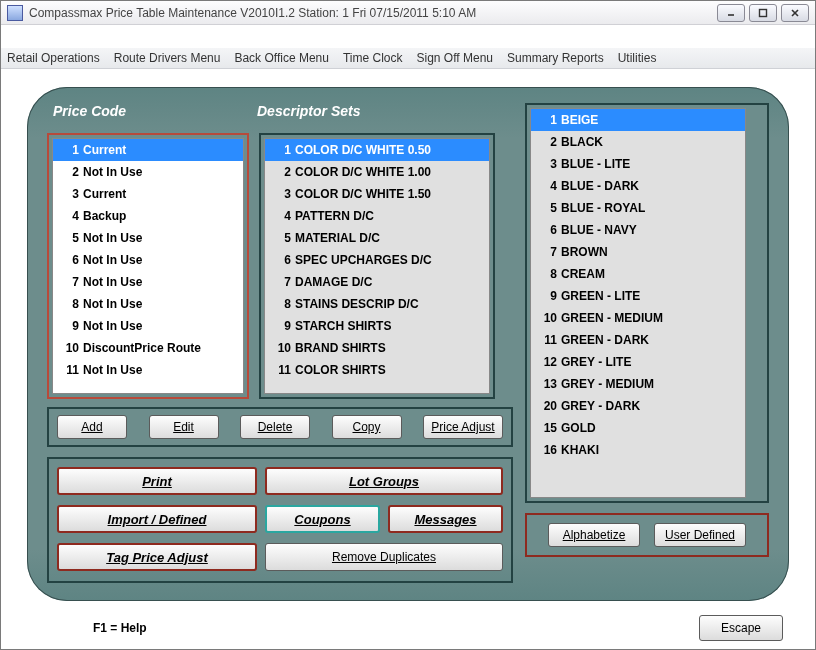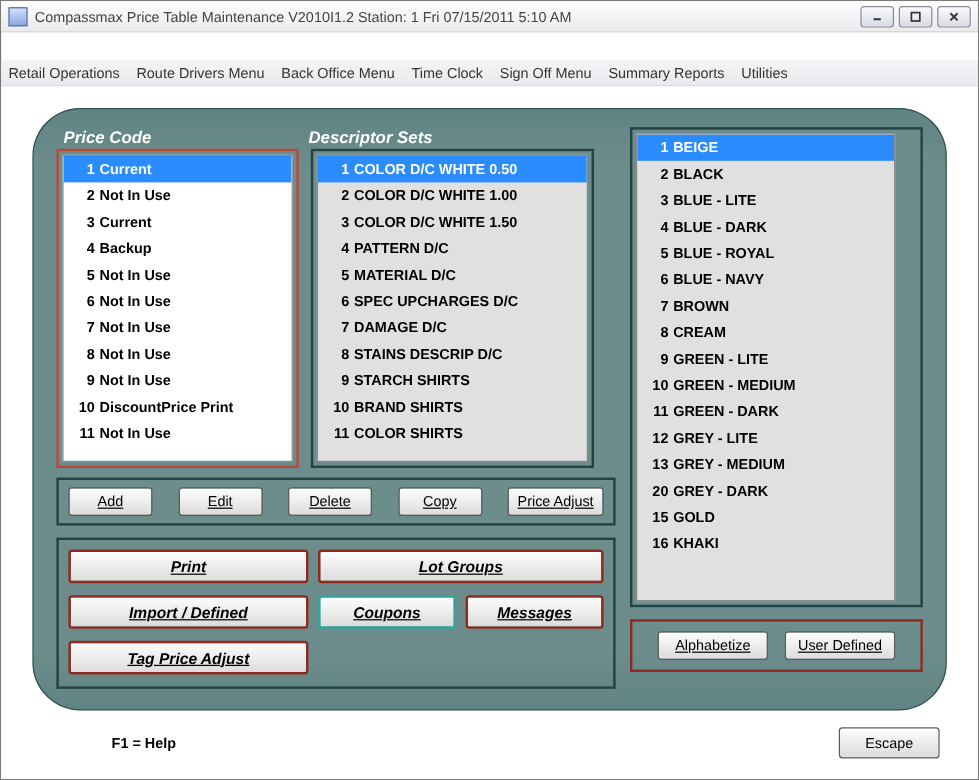--- a/index.html
+++ b/index.html
@@ -64,21 +64,21 @@
     background:linear-gradient(180deg,#5e8483 0%,#6d8d8c 10%,#6d8d8c 90%,#5e8483 100%);
     border-radius:40px;
     box-shadow: inset 0 0 0 1px #374f4f, 0 1px 0 #fff;
     padding:16px 20px 18px 20px;
     display:flex; gap:12px;
   }
   .left-col{ flex:0 0 452px; display:flex; flex-direction:column; }
   .right-col{ flex:1 1 auto; display:flex; flex-direction:column;}
   .section-headers{
     display:flex; color:#fff; font-weight:bold; font-style:italic;
-    font-size:14px; padding:0 6px 2px 6px;
+    font-size:14px; padding:0 6px 14px 6px;
   }
   .hdr1{ flex:0 0 198px; }
   .hdr2{ flex:1 1 auto; padding-left:6px;}
   .hdr3{ color:#fff; font-weight:bold; font-style:italic; font-size:14px; padding:0 0 2px 8px;}
   .lists-row { display:flex; gap:10px; }
   .list-frame{
     background:#6d8d8c;
     border:2px solid #234242;
     padding:3px;
   }
@@ -239,21 +239,21 @@
                 <div class="row">
                   <span class="num">8</span>
                   <span class="lbl">Not In Use</span>
                 </div>
                 <div class="row">
                   <span class="num">9</span>
                   <span class="lbl">Not In Use</span>
                 </div>
                 <div class="row">
                   <span class="num">10</span>
-                  <span class="lbl">DiscountPrice Print</span>
+                  <span class="lbl">DiscountPrice Route</span>
                 </div>
                 <div class="row">
                   <span class="num">11</span>
                   <span class="lbl">Not In Use</span>
                 </div>
               </div>
           </div>
 
           <div class="list-frame">
             <div class="listbox grey ds-box" id="list-ds">
@@ -334,20 +334,23 @@
               <span>Import / Defined</span>
             </div>
           <div class="btn teal">
               <span>Coupons</span>
             </div>
           <div class="btn red">
               <span>Messages</span>
             </div>
           <div class="btn red">
               <span>Tag Price Adjust</span>
+            </div>
+          <div class="btn plain span2">
+              <span>Remove Duplicates</span>
             </div>
         </div>
       </div>
 
       <div class="right-col">
         <div class="list-frame">
           <div class="listbox grey desc-box" id="list-desc">
               <div class="row sel">
                 <span class="num">1</span>
                 <span class="lbl">BEIGE</span>

